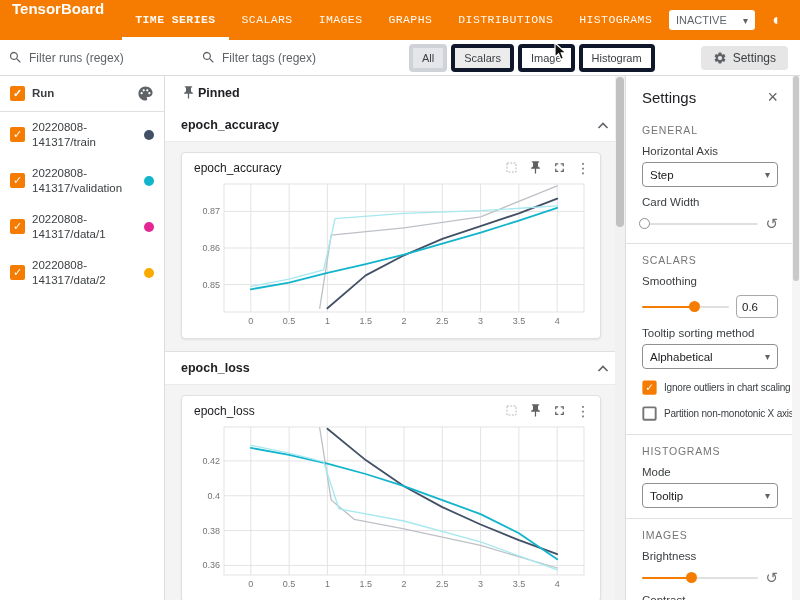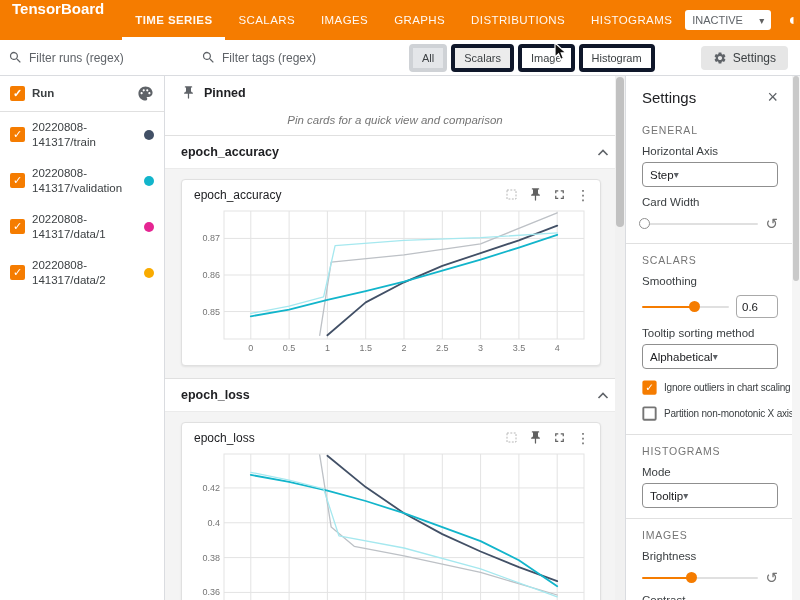--- a/index.html
+++ b/index.html
@@ -2,21 +2,21 @@
 <html><head>
 <meta charset="utf-8">
 <style>
   * { box-sizing: border-box; margin: 0; padding: 0; }
   html,body { width:800px; height:600px; overflow:hidden; font-family:"Liberation Sans",sans-serif; background:#fff; }
   .app { width:800px; height:600px; position:relative; display:flex; flex-direction:column; }
 
   
   .topbar { height:40px; background:#f57c00; display:flex; color:#fff; flex:0 0 40px; }
   .logo { font-size:15px; font-weight:bold; padding:0 18px 0 12px; white-space:nowrap; }
-  .tabs { display:flex; height:40px; }
+  .tabs { display:flex; height:40px;font-family:Liberation Mono, monospace; }
   .tab { font-size:11.5px; letter-spacing:.4px; line-height:40px; padding:0 13px; color:rgba(255,255,255,.95); cursor:default; white-space:nowrap; }
   .tab.active { box-shadow: inset 0 -3px 0 #fff; font-weight:bold; }
   .top-right { margin-left:auto; display:flex; align-items:center; gap:13px; padding-right:14px; }
   .reload-select { background:#fff; color:#5f6368; font-size:11px; border-radius:3px; padding:4px 7px; display:flex; align-items:center; gap:4px; min-width:86px; justify-content:space-between; }
   .reload-select .caret { font-size:10px; color:#616161; }
   .top-icon { width:18px; height:18px; display:flex; align-items:center; justify-content:center; font-size:16px; color:#fff; }
 
   
   .toolbar { height:36px; flex:0 0 36px; display:flex; align-items:center; background:#fff; border-bottom:1px solid #dadce0;gap:28px; }
   .runs-filter { width:165px; flex:0 0 165px; display:flex; align-items:center; gap:6px; padding:0 8px; }
@@ -39,21 +39,21 @@
   .run-row { display:flex; align-items:center; gap:7px; padding:8px 10px; font-size:11.5px; color:#3c4043; }
   .run-row.header-row { border-bottom:1px solid #e0e0e0; padding:9px 10px; font-weight:bold; }
   .run-label { flex:1; line-height:1.3; word-break:break-word; min-width:0; }
   .cb { width:15px; height:15px; flex:0 0 15px; border-radius:2px; border:2px solid #757575; background:#fff; color:transparent; font-size:11px; line-height:11px; display:flex; align-items:center; justify-content:center; }
   .cb.checked { background:#f57c00; border-color:#f57c00; color:#fff; }
   .run-dot { width:10px; height:10px; border-radius:50%; flex:0 0 10px; }
   .palette svg { width:17px; height:17px; fill:#5f6368; display:block; }
 
   
   .content { flex:1; min-width:0; background:#fff; position:relative; overflow:hidden; }
-  .pinned-bar { display:flex; align-items:center; gap:8px; padding:9px 16px; font-size:12.5px; font-weight:bold; color:#202124; background:#fff; }
+  .pinned-bar { display:flex; align-items:center; gap:2px; padding:9px 16px; font-size:12.5px; font-weight:bold; color:#202124; background:#fff; }
   .pinned-bar svg { width:15px; height:15px; fill:#5f6368; }
   .pinned-hint { text-align:center; font-style:italic; font-size:11.5px; color:#757575; padding:5px 0 9px; border-bottom:1px solid #e0e0e0; }
   .section-header { display:flex; align-items:center; justify-content:space-between; padding:9px 16px; background:#fff; border-bottom:1px solid #ebebeb; font-size:12.5px; font-weight:bold; color:#202124; }
   .section-header svg { width:12px; height:9px; stroke:#5f6368; fill:none; stroke-width:1.6; }
   .section-body { background:#f4f4f4; padding:10px 24px 12px 16px; border-bottom:1px solid #e0e0e0; }
   .card { background:#fff; border:1px solid #e0e0e0; border-radius:4px; box-shadow:0 1px 2px rgba(0,0,0,.08); padding:0 8px 6px; }
   .card-header { display:flex; align-items:center; justify-content:space-between; padding:7px 2px 3px 4px; }
   .card-title { font-size:12px; color:#202124; }
   .card-icons { display:flex; align-items:center; gap:9px; color:#616161; }
   .card-icons svg { width:15px; height:15px; display:block; }
@@ -65,21 +65,21 @@
   .main-scroll .thumb { position:absolute; top:1px; left:1px; right:1px; height:150px; background:#c1c1c1; border-radius:5px; }
 
   
   .panel { width:175px; flex:0 0 175px; background:#fff; border-left:1px solid #dadce0; position:relative; overflow:hidden; padding-right:8px; }
   .panel-title { display:flex; align-items:center; justify-content:space-between; padding:12px 14px 8px 16px; font-size:15px; color:#202124; }
   .panel-close { font-size:18px; color:#5f6368; line-height:1; }
   .sec { padding:6px 14px 10px 16px; }
   .sec + .sec { border-top:1px solid #e0e0e0; }
   .sec-title { font-size:10.5px; letter-spacing:.8px; color:#757575; margin:4px 0 2px; }
   .ctl-label { font-size:11.5px; color:#3c4043; margin:9px 0 5px; }
-  .select { height:25px; border:1px solid #8f8f8f; border-radius:4px; display:flex; align-items:center; justify-content:flex-start; padding:0 7px; font-size:11.5px; color:#202124; background:#fff; }
+  .select { height:25px; border:1px solid #8f8f8f; border-radius:4px; display:flex; align-items:center; justify-content:space-between; padding:0 7px; font-size:11.5px; color:#202124; background:#fff; }
   .select .caret { font-size:10px; color:#5f6368; }
   .slider-row { display:flex; align-items:center; gap:7px; margin:8px 0 2px; }
   .slider { flex:1; height:2px; background:#e0e0e0; position:relative; border-radius:1px; }
   .slider .thumb { position:absolute; top:-5px; width:11px; height:11px; border-radius:50%; background:#f57c00; }
   .slider.plain .thumb { background:#fff; border:1.5px solid #8f8f8f; }
   .reset-ic { font-size:15px; color:#757575; line-height:1; }
   .val-box { width:42px; height:23px; border:1px solid #a9a9a9; border-radius:4px; font-size:11.5px; color:#202124; padding:0 5px; font-family:inherit; flex:0 0 42px; }
   .cb-row { display:flex; align-items:center; gap:7px; margin:11px 0 3px; font-size:10px; color:#3c4043; white-space:nowrap; letter-spacing:-.2px; }
   .cb-row .cb { transform:scale(.95); }
   .panel-scroll { position:absolute; top:0; right:0; width:8px; bottom:0; background:#f5f5f5; }
@@ -189,21 +189,20 @@
       </div>
     </aside>
 
     <main class="content">
       <div class="pinned-bar">
         <svg viewBox="0 0 24 24">
             <use href="#icon-pin"></use>
           </svg>
         <span>Pinned</span>
       </div>
-      <div class="pinned-hint">Pin cards for a quick view and comparison</div>
 
       <section>
         <div class="section-header">
           <span>epoch_accuracy</span>
           <svg viewBox="0 0 12 9">
               <polyline points="1.5,7 6,2.5 10.5,7"></polyline>
             </svg>
         </div>
         <div class="section-body">
           <div class="card">

